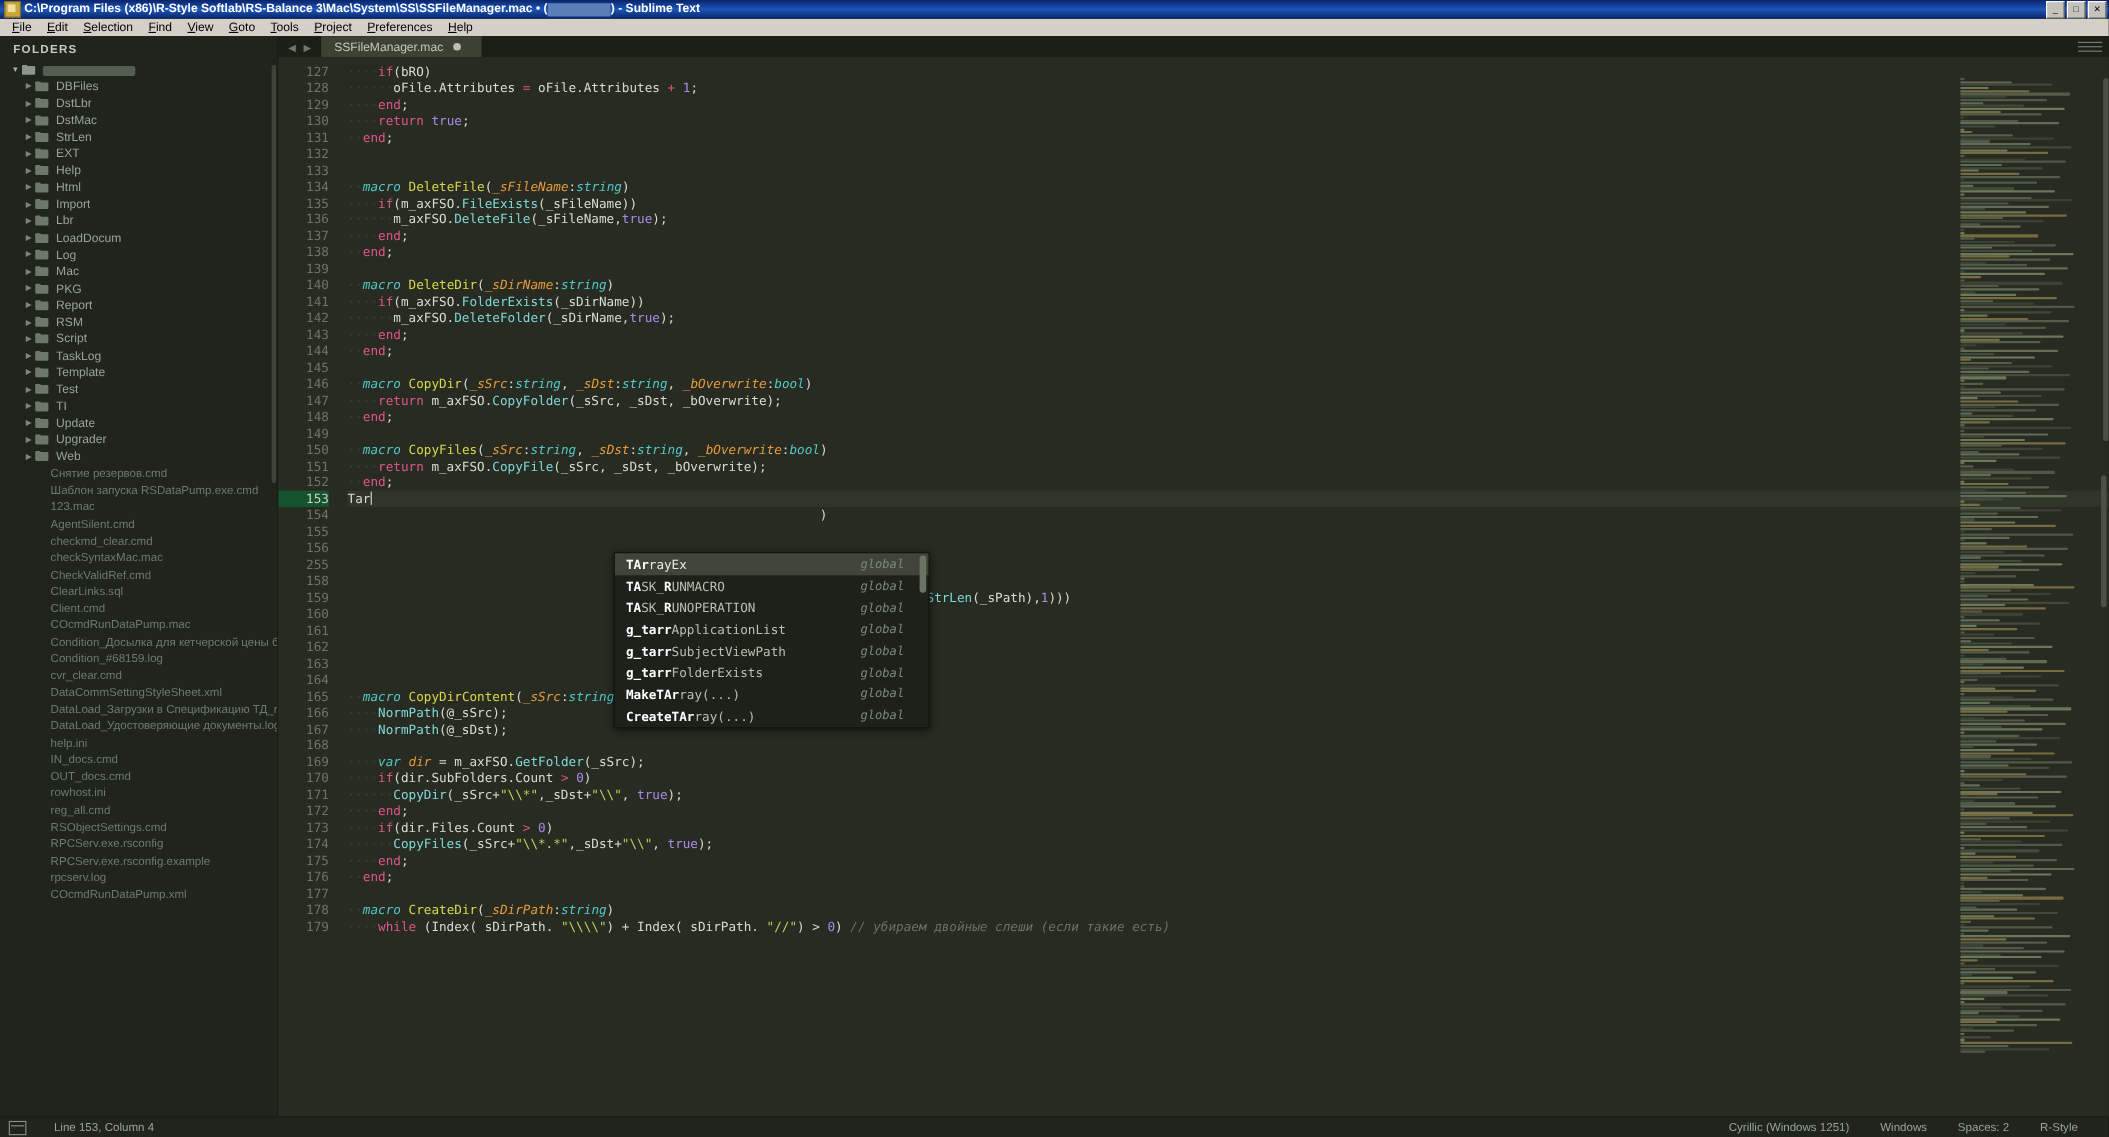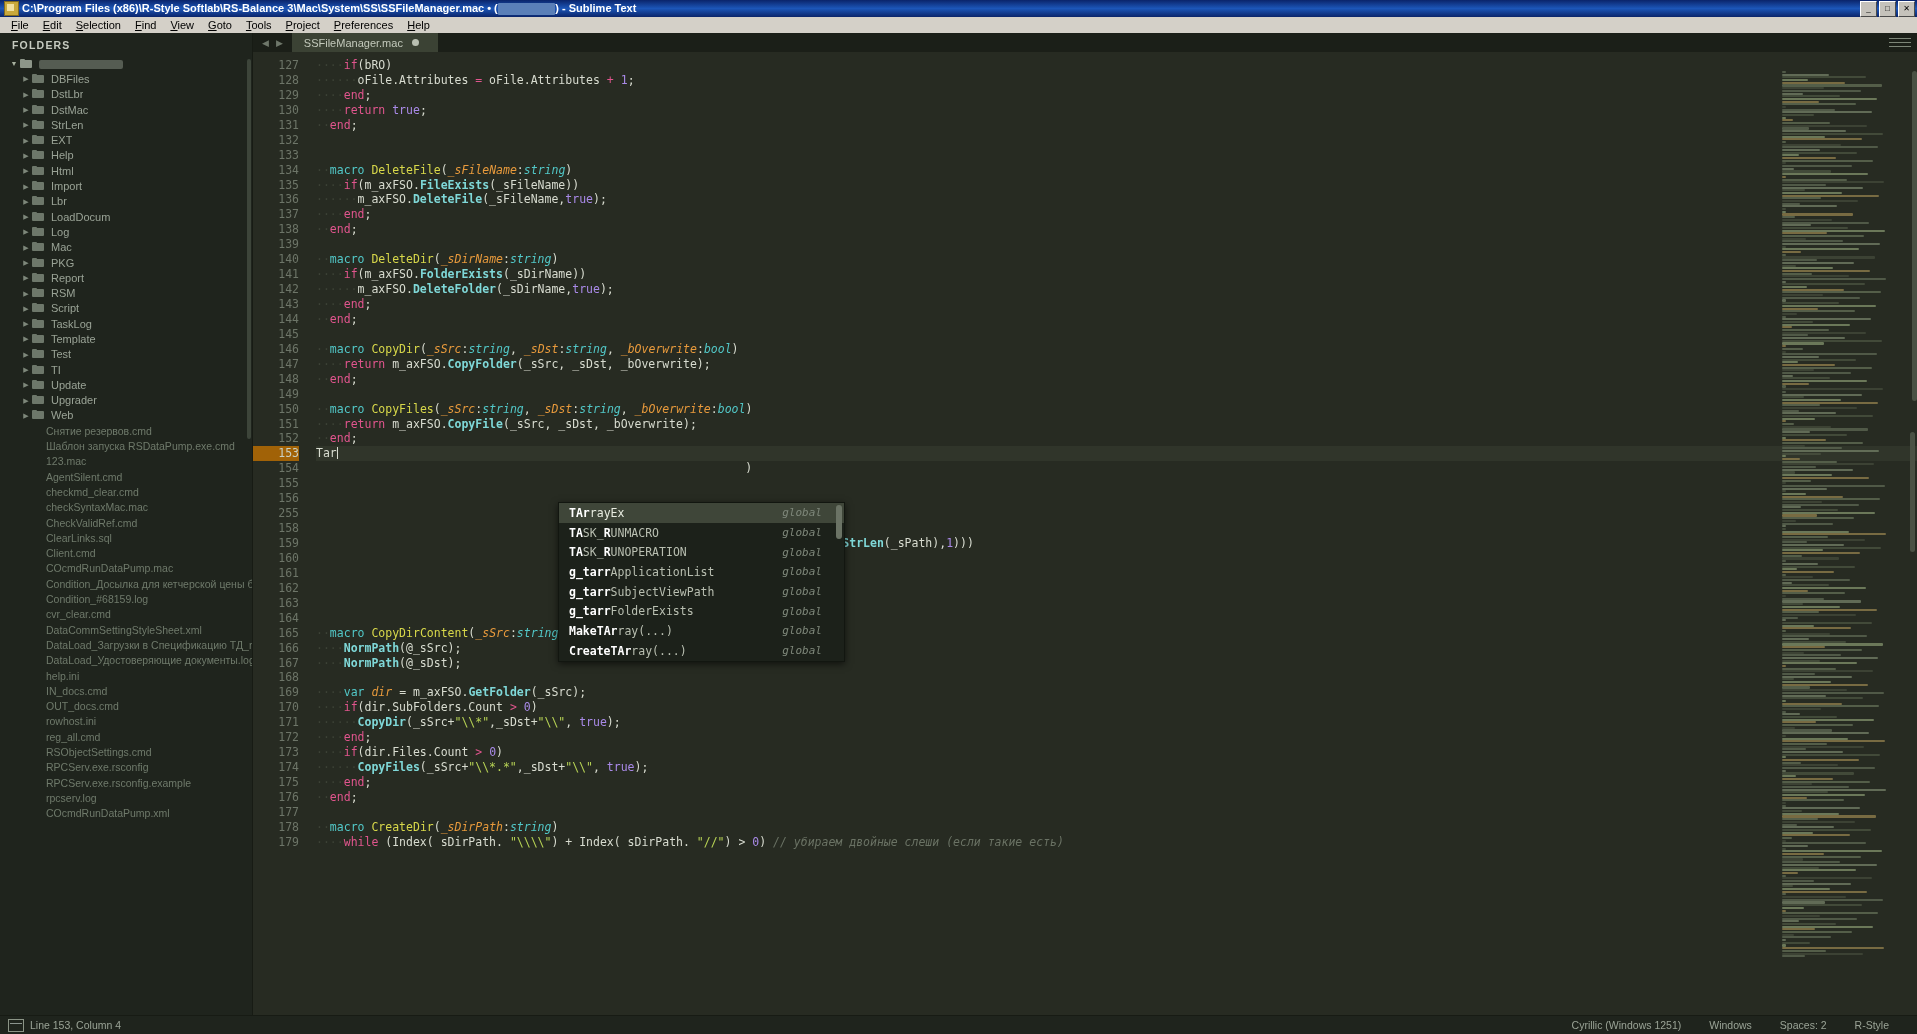--- a/index.html
+++ b/index.html
@@ -63,35 +63,35 @@
   .tab .dot{width:7px;height:7px;border-radius:50%;background:#b9bfb1;flex:none;}
   .tab-filler{flex:1;background:#1b1f18;}
   .menu-hamburger{width:22px;display:flex;flex-direction:column;justify-content:center;gap:3px;padding:0 6px;}
   .menu-hamburger span{display:block;height:1px;background:#7c8577;}
 
   
   .codearea{flex:1;display:flex;position:relative;overflow:hidden;background:#272b22;}
   .gutter{width:46px;flex:none;text-align:right;padding:6px 9px 0 0;background:#272b22;
           font-family:"DejaVu Sans Mono",monospace;font-size:11.5px;color:#6d7568;line-height:14.95px;}
   .gutter div{height:14.95px;}
-  .gutter div.active{color:#c9cfc2;background:#a16207;}
+  .gutter div.active{color:#c9cfc2;background:#14532d;}
   .code{flex:1;padding:6px 0 0 8px;font-family:"DejaVu Sans Mono",monospace;font-size:11.5px;
         line-height:14.95px;color:#d8dcd0;white-space:pre;position:relative;overflow:hidden;}
   .code .ln{height:14.95px;}
   .code .ln.active{background:#30352a;}
 
   
   .kw{color:#e0558d;}       
-  .macro{color:#52c8c8;}
+  .macro{color:#52c8c8;font-style:italic;}
   .fn{color:#d8d84a;}
   .type{color:#52c8c8;font-style:italic;}
   .param{color:#e89a3c;font-style:italic;}
   .num{color:#a98ae8;}
   .str{color:#b8d455;}
-  .cls{color:#7fd8d8;font-weight:bold;}
+  .cls{color:#7fd8d8;}
   .op{color:#e0558d;}
   .cmt{color:#6a7264;font-style:italic;}
   .ws{color:#3c4236;}
   .plain{color:#d8dcd0;}
 
   
   .caret{display:inline-block;width:1px;height:12px;background:#d8dcd0;vertical-align:-2px;
          margin-left:0px;}
 
   
@@ -112,21 +112,21 @@
 
   
   .code-vscroll{position:absolute;right:2px;top:380px;width:5px;height:120px;background:#4a5144;border-radius:3px;}
 
   
   .statusbar{position:absolute;left:0;right:0;bottom:0;height:18px;background:#1f241d;display:flex;
              align-items:center;color:#9aa396;font-size:10.5px;font-family:"Liberation Sans",sans-serif;
              border-top:1px solid #171b14;}
   .sb-ico{width:14px;height:11px;margin:0 6px 0 8px;border:1px solid #8b9486;position:relative;flex:none;}
   .sb-ico:after{content:"";position:absolute;left:1px;top:3px;right:1px;height:1px;background:#8b948e;}
-  .st-left{display:flex;align-items:center;}
+  .st-left{display:flex;align-items:center;gap:19px;}
   .st-right{margin-left:auto;display:flex;align-items:center;}
   .st-right span{padding:0 28px 0 0;}
 </style>
 </head>
 <body>
 
 <div class="app">
 
   <div class="titlebar">
     <div class="tb-icon"></div>

